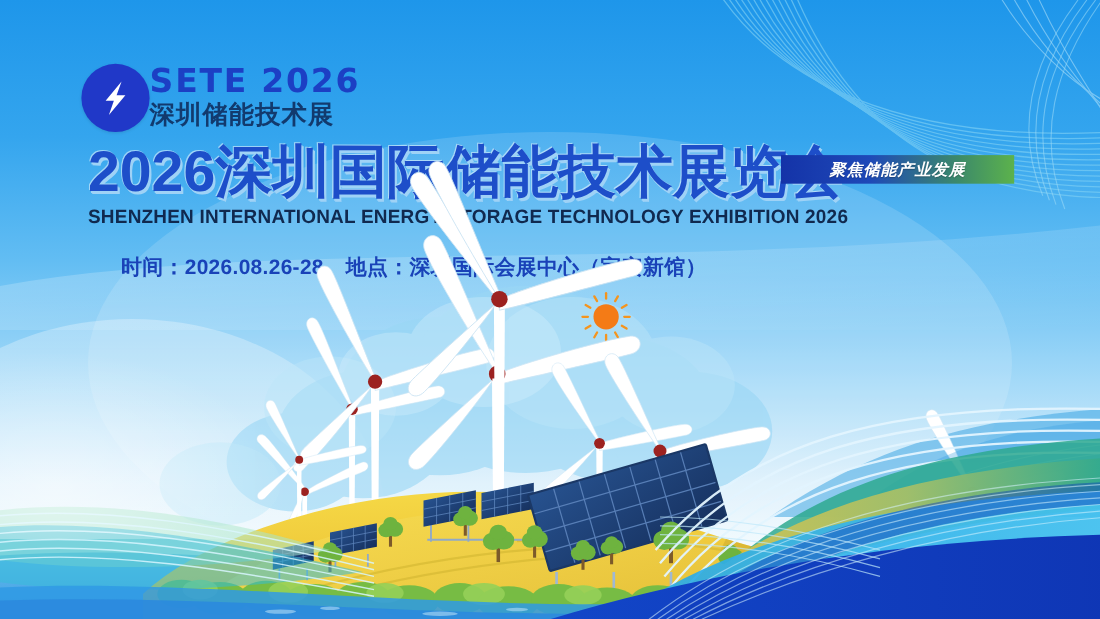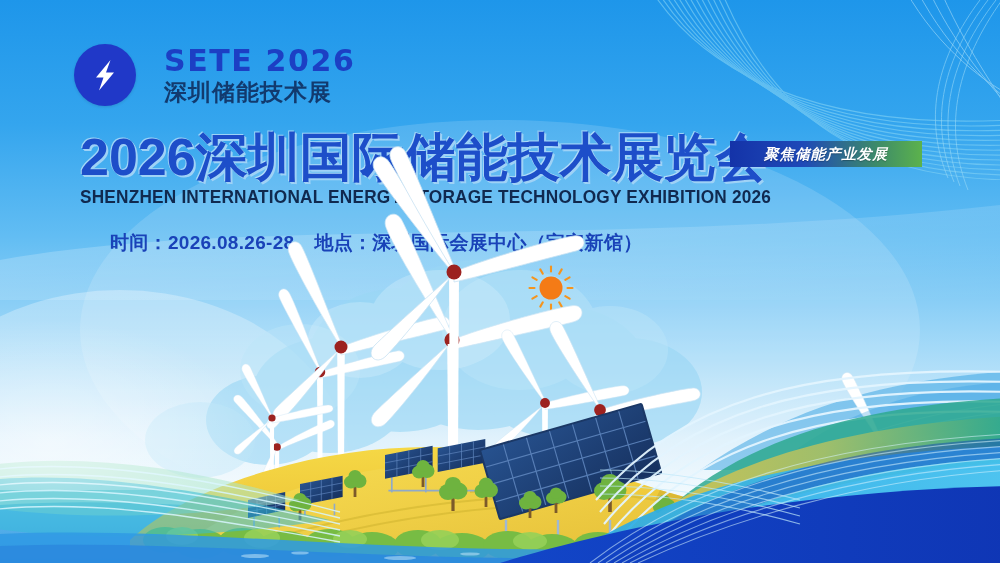--- a/index.html
+++ b/index.html
@@ -11,37 +11,37 @@
   #poster {
     position:relative;
     width:1000px; height:563px;
     overflow:hidden;
     background:linear-gradient(180deg,#1e96ea 0%, #34a5ee 22%, #62bdf3 42%, #a5daf8 62%, #dcf0fc 78%, #f4fbfe 90%, #ffffff 100%);
   }
   .layer { position:absolute; inset:0; pointer-events:none; }
 
   
   .logo-block {
-    position:absolute; left:74px; top:44px;
-    display:flex; align-items:center; gap:28px;
+    position:absolute; left:74px; top:58px;
+    display:flex; align-items:center; gap:0;
   }
   .logo-mark {
     width:62px; height:62px; border-radius:50%;
     background:#2038c8;
     display:flex; align-items:center; justify-content:center;
     box-shadow:0 1px 3px rgba(0,0,0,.12);
   }
   .logo-text { display:flex; flex-direction:column; line-height:1; }
   .logo-en {
     font-size:30px; font-weight:bold; color:#1c3fc4;
     letter-spacing:1.6px; font-family:"DejaVu Sans",sans-serif;
   }
   .logo-cn {
     font-size:23px; font-weight:bold; color:#123a6e;
-    letter-spacing:1px; margin-top:5px;
+    letter-spacing:1px; margin-top:5px;font-family:Liberation Mono, monospace;
   }
 
   
   .title-cn {
     position:absolute; left:80px; top:131px;
     font-size:52px; font-weight:bold; letter-spacing:0px;
     color:#1d4ec9; line-height:1;
     text-shadow: 1px 1px 0 #9fd2f6, 2px 2px 0 #9fd2f6, -1px -1px 0 rgba(255,255,255,.5);
     white-space:nowrap;
   }
@@ -57,21 +57,21 @@
     white-space:nowrap; letter-spacing:.3px;
   }
   .meta-line .gap { display:inline-block; width:20px; }
 
   
   .tags {
     position:absolute; right:78px; top:141px;
     display:flex; flex-direction:column; gap:5px;
   }
   .tag {
-    width:192px; height:26px;
+    width:212px; height:26px;
     display:flex; align-items:center; justify-content:center;
     color:#ffffff; font-size:14.5px; font-weight:bold;
     font-style:italic; letter-spacing:1px;
     text-shadow:0 1px 1px rgba(0,0,0,.25);
     text-align:right;
   }
   .tag.a { background:linear-gradient(90deg,#1433a8 0%,#1e49b8 38%,#3c8a6a 76%,#5cb24c 100%); }
   .tag.b { background:linear-gradient(90deg,#5cb24c 0%,#3c8a6a 26%,#1e49b8 64%,#1433a8 100%); }
 
   

